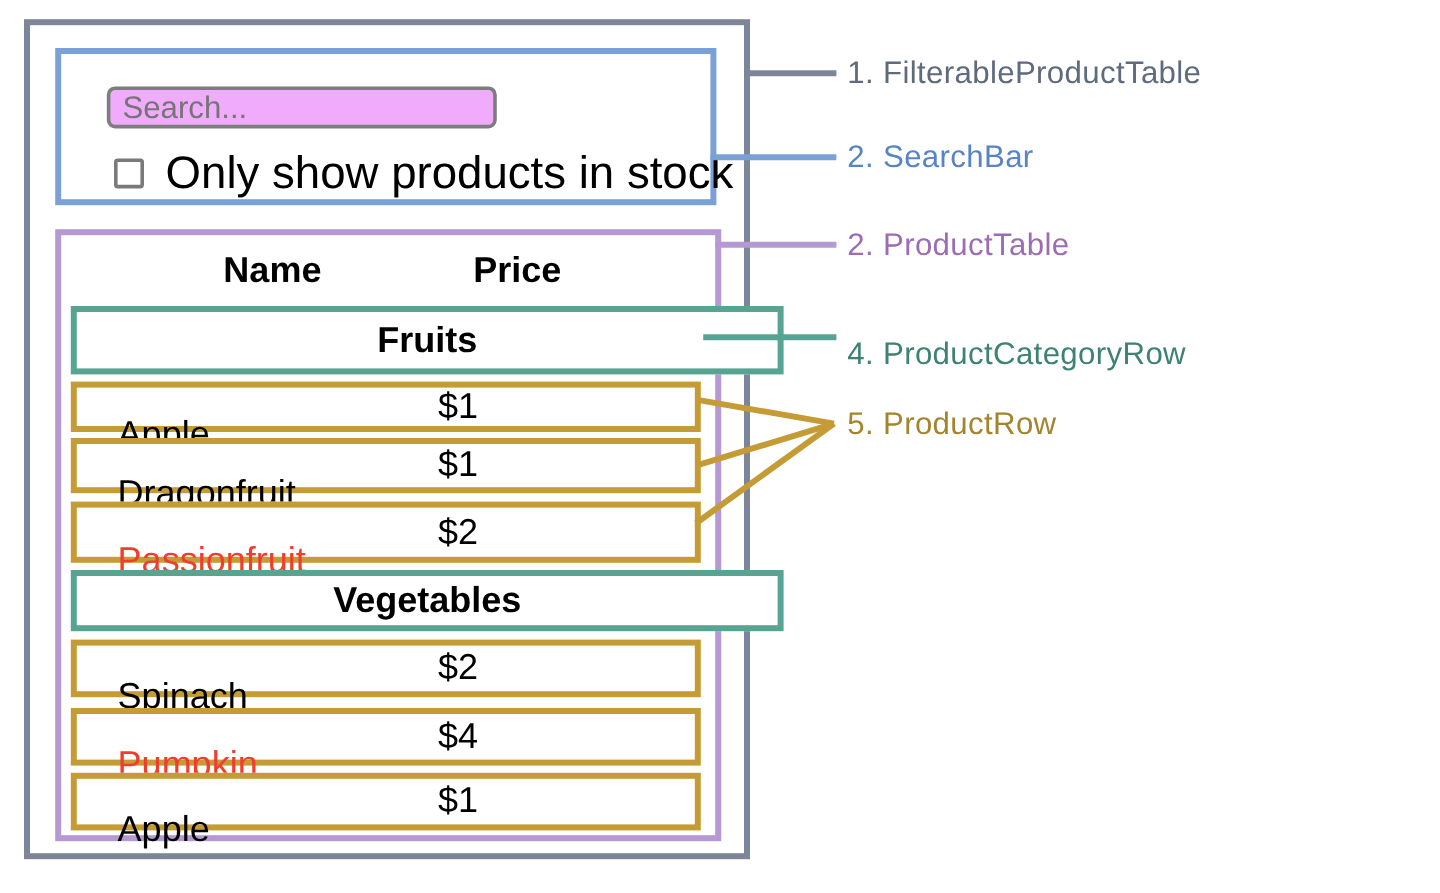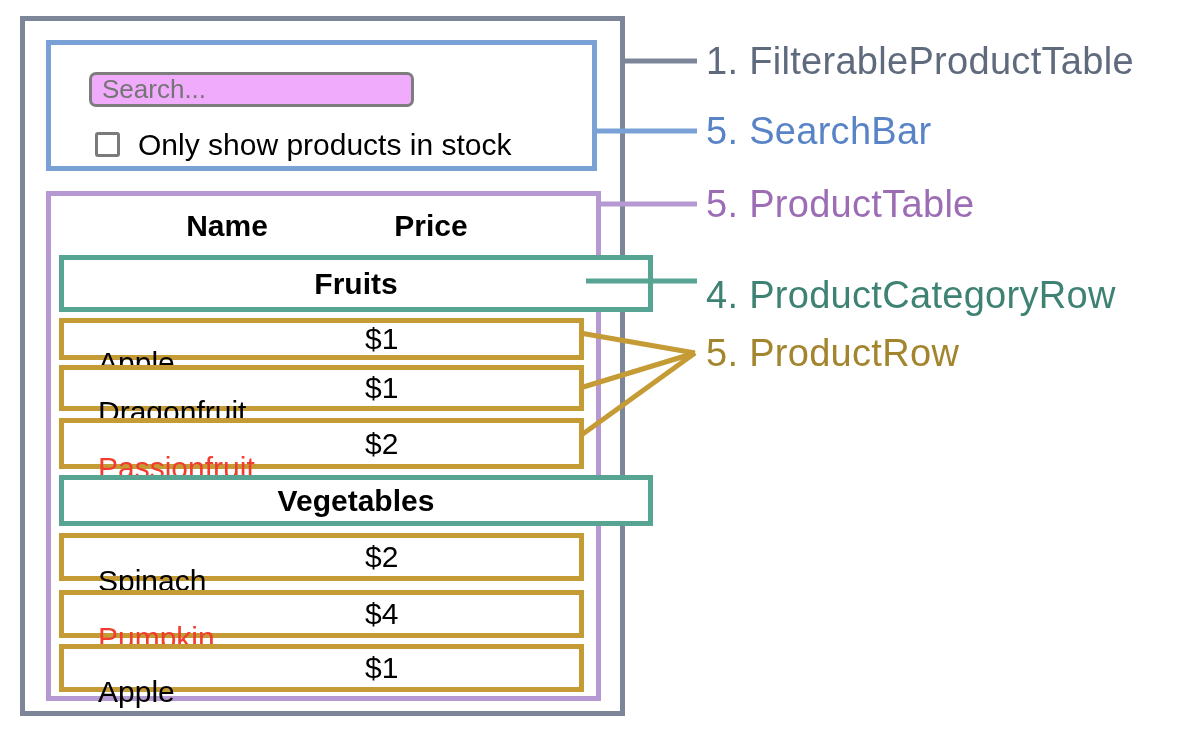--- a/index.html
+++ b/index.html
@@ -18,21 +18,21 @@
     color:#333;font-family:"Liberation Sans",sans-serif;background:#f0abfc;outline:none;
   }
   .search-input::placeholder{color:#757575;opacity:1;}
   .stock-checkbox{
     position:absolute;left:95px;top:132px;width:25px;height:25px;margin:0;
     -webkit-appearance:none;appearance:none;border:3px solid #7a7a7a;border-radius:3px;
     background:#fff;box-sizing:border-box;
   }
   .stock-label{
     position:absolute;left:138px;top:145px;transform:translateY(-50%);
-    font-size:30px;color:#000;white-space:nowrap;
+    font-size:38px;color:#000;white-space:nowrap;
   }
 
   .header-row{position:absolute;left:59px;top:205px;width:532px;height:42px;}
   .col-head{
     position:absolute;top:50%;transform:translate(-50%,-50%);
     font-size:30px;font-weight:bold;color:#000;white-space:nowrap;
   }
   .col-head.name{left:168px;}
   .col-head.price{left:372px;}
 
@@ -43,21 +43,21 @@
   .trow.category{width:594px;border:5px solid #57a492;justify-content:center;}
   .trow.product{width:525px;border:5px solid #c59b35;}
   .cat-text{font-size:30px;font-weight:bold;color:#000;white-space:nowrap;}
   .pname{margin-left:34px;font-size:30px;color:#000;white-space:nowrap;margin-top:48px;}
   .pprice{position:absolute;left:301px;font-size:30px;color:#000;white-space:nowrap;}
 
   .connectors{position:absolute;left:0;top:0;width:1200px;height:744px;pointer-events:none;z-index:5;}
 
   .legend-item{
     position:absolute;left:706px;transform:translateY(-50%);
-    font-size:38px;font-weight:500;letter-spacing:.3px;white-space:nowrap;z-index:6;
+    font-size:26px;font-weight:500;letter-spacing:.3px;white-space:nowrap;z-index:6;
   }
   .legend-item.l1{top:61px;}
   .legend-item.l2{top:131px;}
   .legend-item.l3{top:204px;}
   .legend-item.l4{top:283px;}
   .legend-item.l5{top:353px;}
 </style>
 </head>
 <body>
 
@@ -112,18 +112,18 @@
     <line x1="620" y1="61" x2="697" y2="61" stroke="#7d8699" stroke-width="5"></line>
     <line x1="592" y1="131" x2="697" y2="131" stroke="#7aa1d6" stroke-width="5"></line>
     <line x1="596" y1="204" x2="697" y2="204" stroke="#b699d3" stroke-width="5"></line>
     <line x1="586" y1="281" x2="697" y2="281" stroke="#57a492" stroke-width="5"></line>
     <line x1="580" y1="333" x2="695" y2="353" stroke="#c59b35" stroke-width="5"></line>
     <line x1="580" y1="388" x2="695" y2="353" stroke="#c59b35" stroke-width="5"></line>
     <line x1="580" y1="436" x2="695" y2="353" stroke="#c59b35" stroke-width="5"></line>
   </svg>
 
   <div class="legend-item l1" style="color: rgb(95, 106, 125);">1. FilterableProductTable</div>
-  <div class="legend-item l2" style="color: rgb(88, 132, 199);">5. SearchBar</div>
-  <div class="legend-item l3" style="color: rgb(156, 108, 181);">5. ProductTable</div>
+  <div class="legend-item l2" style="color: rgb(88, 132, 199);">2. SearchBar</div>
+  <div class="legend-item l3" style="color: rgb(156, 108, 181);">2. ProductTable</div>
   <div class="legend-item l4" style="color: rgb(62, 130, 116); margin-top: 12px;">4. ProductCategoryRow</div>
   <div class="legend-item l5" style="color: rgb(163, 133, 46);">5. ProductRow</div>
 
 </div>
 
 </body></html>

